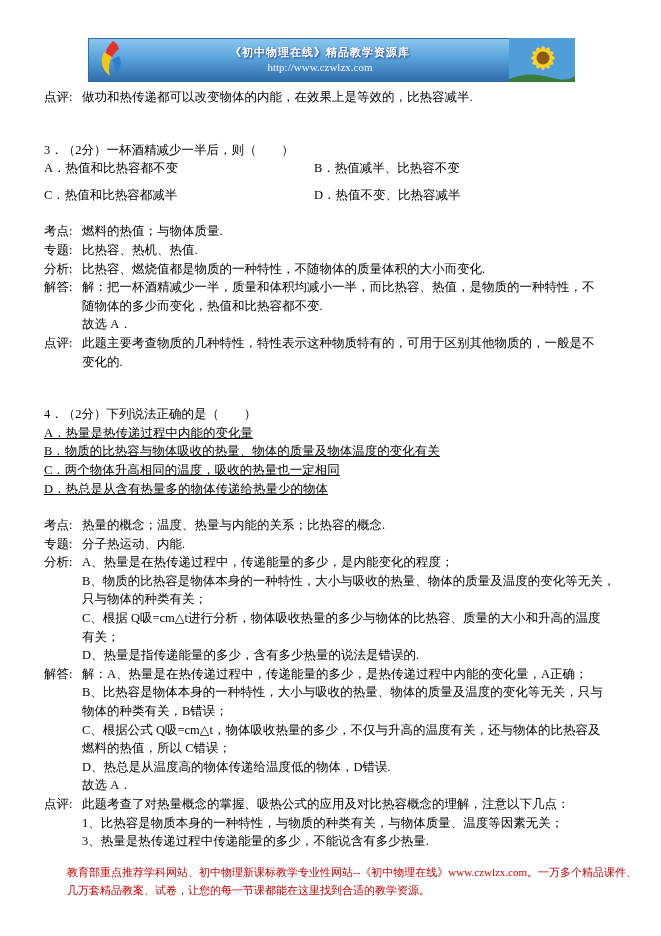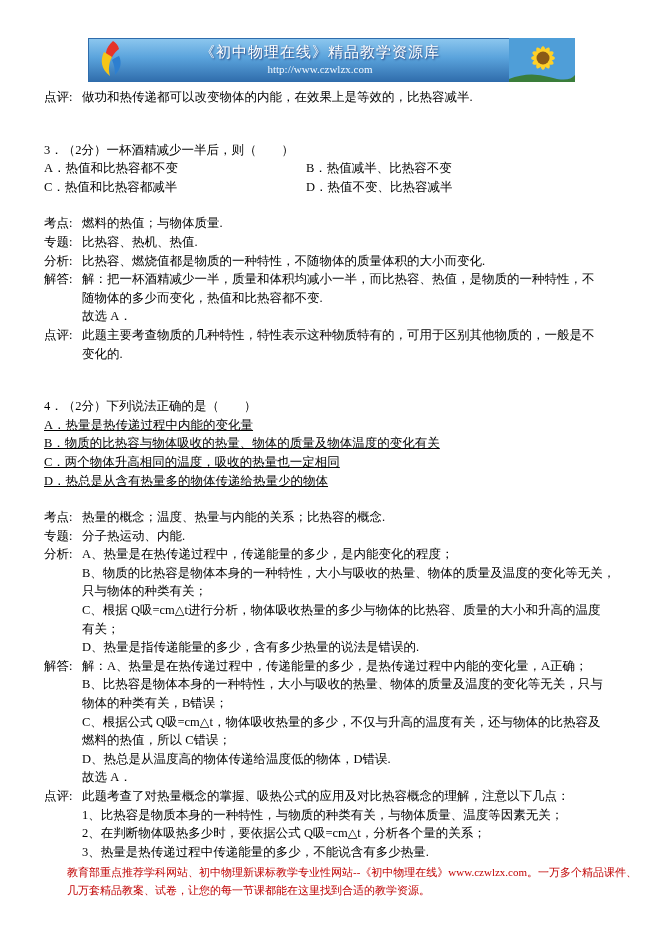--- a/index.html
+++ b/index.html
@@ -12,37 +12,37 @@
   
   .banner {
     position:absolute; left:88px; top:38px; width:487px; height:44px;
     display:flex; align-items:center;
     background:linear-gradient(180deg,#8ec8ef 0%, #5aa3dc 45%, #2f6cab 100%);
     box-shadow:0 0 0 1px #2f6cab inset;
   }
   .banner-logo { width:40px; height:44px; flex:0 0 auto; margin-left:3px; }
   .banner-text { flex:1; text-align:center; color:#fff; line-height:1.2; }
   .banner-title {
-    font-size:15px; font-weight:normal; letter-spacing:1px;
+    font-size:11px; font-weight:bold; letter-spacing:1px;
     text-shadow:1px 1px 2px rgba(0,0,64,.65);
   }
   .banner-url { font-size:11px; margin-top:2px; color:#f2f8ff; cursor:pointer; }
   .banner-sunflower { width:66px; height:44px; flex:0 0 auto; }
   
   .content {
     position:absolute; left:44px; top:88px; width:560px;
     font-size:12.5px; line-height:18.6px;
   }
   .txt-line, .opt-line, .stem { white-space:nowrap; }
   .sec-row { display:flex; }
   .sec-label { flex:0 0 38px; }
   .sec-body { flex:1; min-width:0; }
   .question { margin-top:34px; }
   .question > .sections { margin-top:18px; }
-  .options-grid { display:grid; grid-template-columns:262px 1fr; }
+  .options-grid { display:grid; grid-template-columns:262px 1fr;gap:8px; }
   .options-list .opt-line { display:block;text-decoration:underline; }
   
   .footer {
     position:absolute; left:67px; top:863px; width:580px;
     font-size:11px; line-height:18px; color:var(--footer-red,#c00000);
   }
 </style>
 </head>
 <body>
 
@@ -177,21 +177,20 @@
               <div class="txt-line">燃料的热值，所以 C错误；</div>
               <div class="txt-line">D、热总是从温度高的物体传递给温度低的物体，D错误.</div>
               <div class="txt-line">故选 A．</div>
             </div>
           </div>
           <div class="sec-row">
             <div class="sec-label">点评:</div>
             <div class="sec-body">
               <div class="txt-line">此题考查了对热量概念的掌握、吸热公式的应用及对比热容概念的理解，注意以下几点：</div>
               <div class="txt-line">1、比热容是物质本身的一种特性，与物质的种类有关，与物体质量、温度等因素无关；</div>
-              <div class="txt-line">2、在判断物体吸热多少时，要依据公式 Q吸=cm△t，分析各个量的关系；</div>
               <div class="txt-line">3、热量是热传递过程中传递能量的多少，不能说含有多少热量.</div>
             </div>
           </div>
         </div>
     </div>
 
   </div>
 
   <div class="footer">
       <div class="txt-line">教育部重点推荐学科网站、初中物理新课标教学专业性网站--《初中物理在线》www.czwlzx.com。一万多个精品课件、</div>

